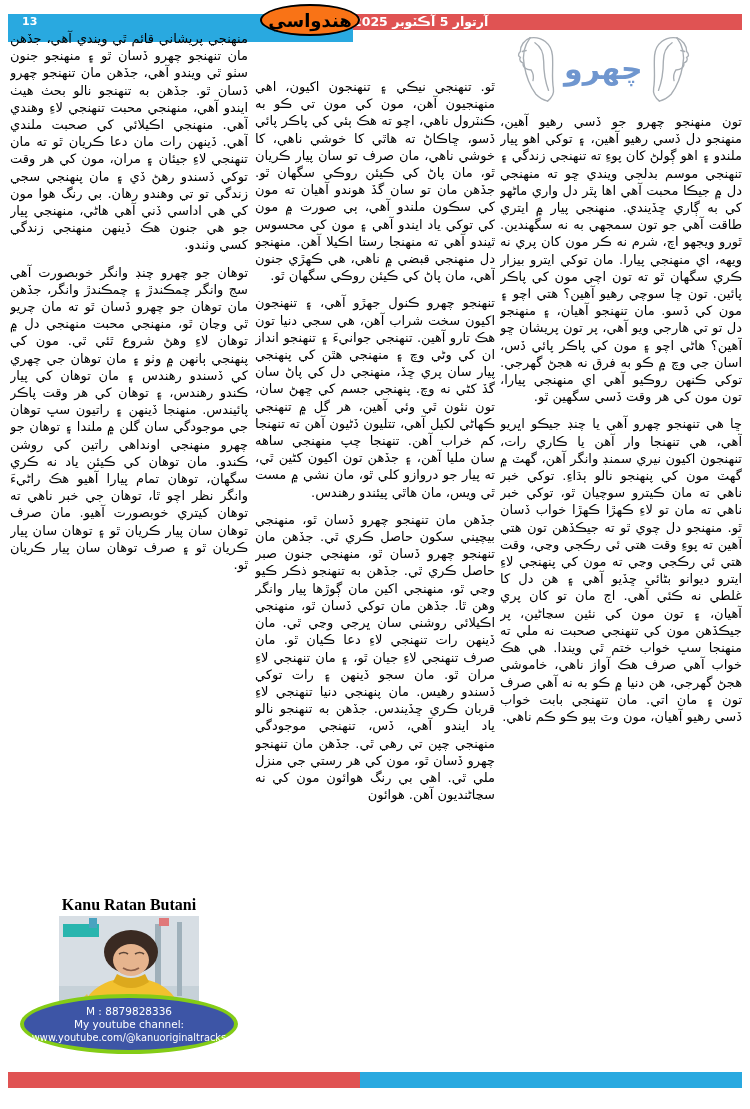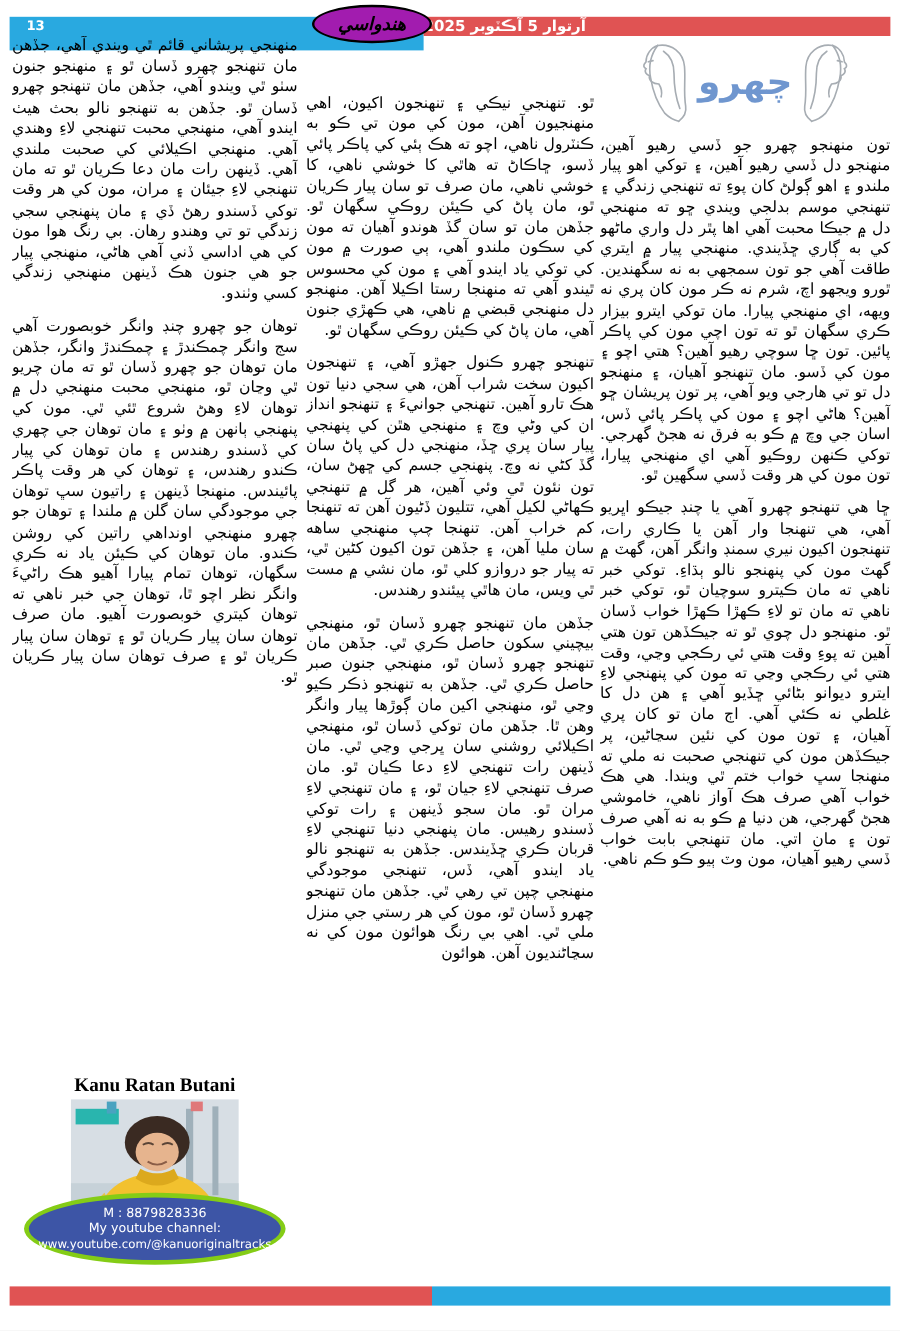--- a/index.html
+++ b/index.html
@@ -9,27 +9,27 @@
     font-family:"DejaVu Sans",sans-serif;color:#000;
   }
   
   .topbar-blue{position:absolute;left:8px;top:14px;width:345px;height:28px;background:#29a9e0;}
   .topbar-red{position:absolute;left:353px;top:14px;width:389px;height:16px;background:#e05353;}
   .page-number{display:block;line-height:16px;padding-left:14px;color:#fff;
     font-size:11px;font-weight:bold;}
   .page-date{display:block;line-height:16px;padding-right:10px;color:#fff;
     font-size:12.5px;font-weight:bold;direction:rtl;text-align:left;}
   .masthead{
-    position:absolute;left:260px;top:4px;width:96px;height:28px;background:#a21caf;
+    position:absolute;left:260px;top:4px;width:96px;height:28px;background:#f97316;
     border:2.5px solid #000;border-radius:50%;
     display:flex;align-items:center;justify-content:center;
-    font-size:15px;font-weight:bold;font-style:italic;direction:rtl;
+    font-size:18px;font-weight:bold;direction:rtl;
   }
   
-  .title-block{display:flex;align-items:center;justify-content:center;
+  .title-block{display:flex;align-items:center;justify-content:flex-end;
     height:72px;margin-bottom:8px;}
   .title-word{font-size:30px;font-weight:bold;color:#6f96cf;direction:rtl;line-height:1;}
   .face{width:64px;height:70px;flex:0 0 auto;}
   .face.mirror{transform:scaleX(-1);}
   
   .col{position:absolute;font-size:13px;line-height:17.2px;text-align:justify;
     direction:rtl;overflow:hidden;}
   .col p{margin:0 0 10px 0;text-justify:inter-word;}
   .col-right{left:500px;top:33px;width:242px;height:1036px;}
   .col-middle{left:255px;top:30px;width:240px;height:1040px;margin-top:48px;}

